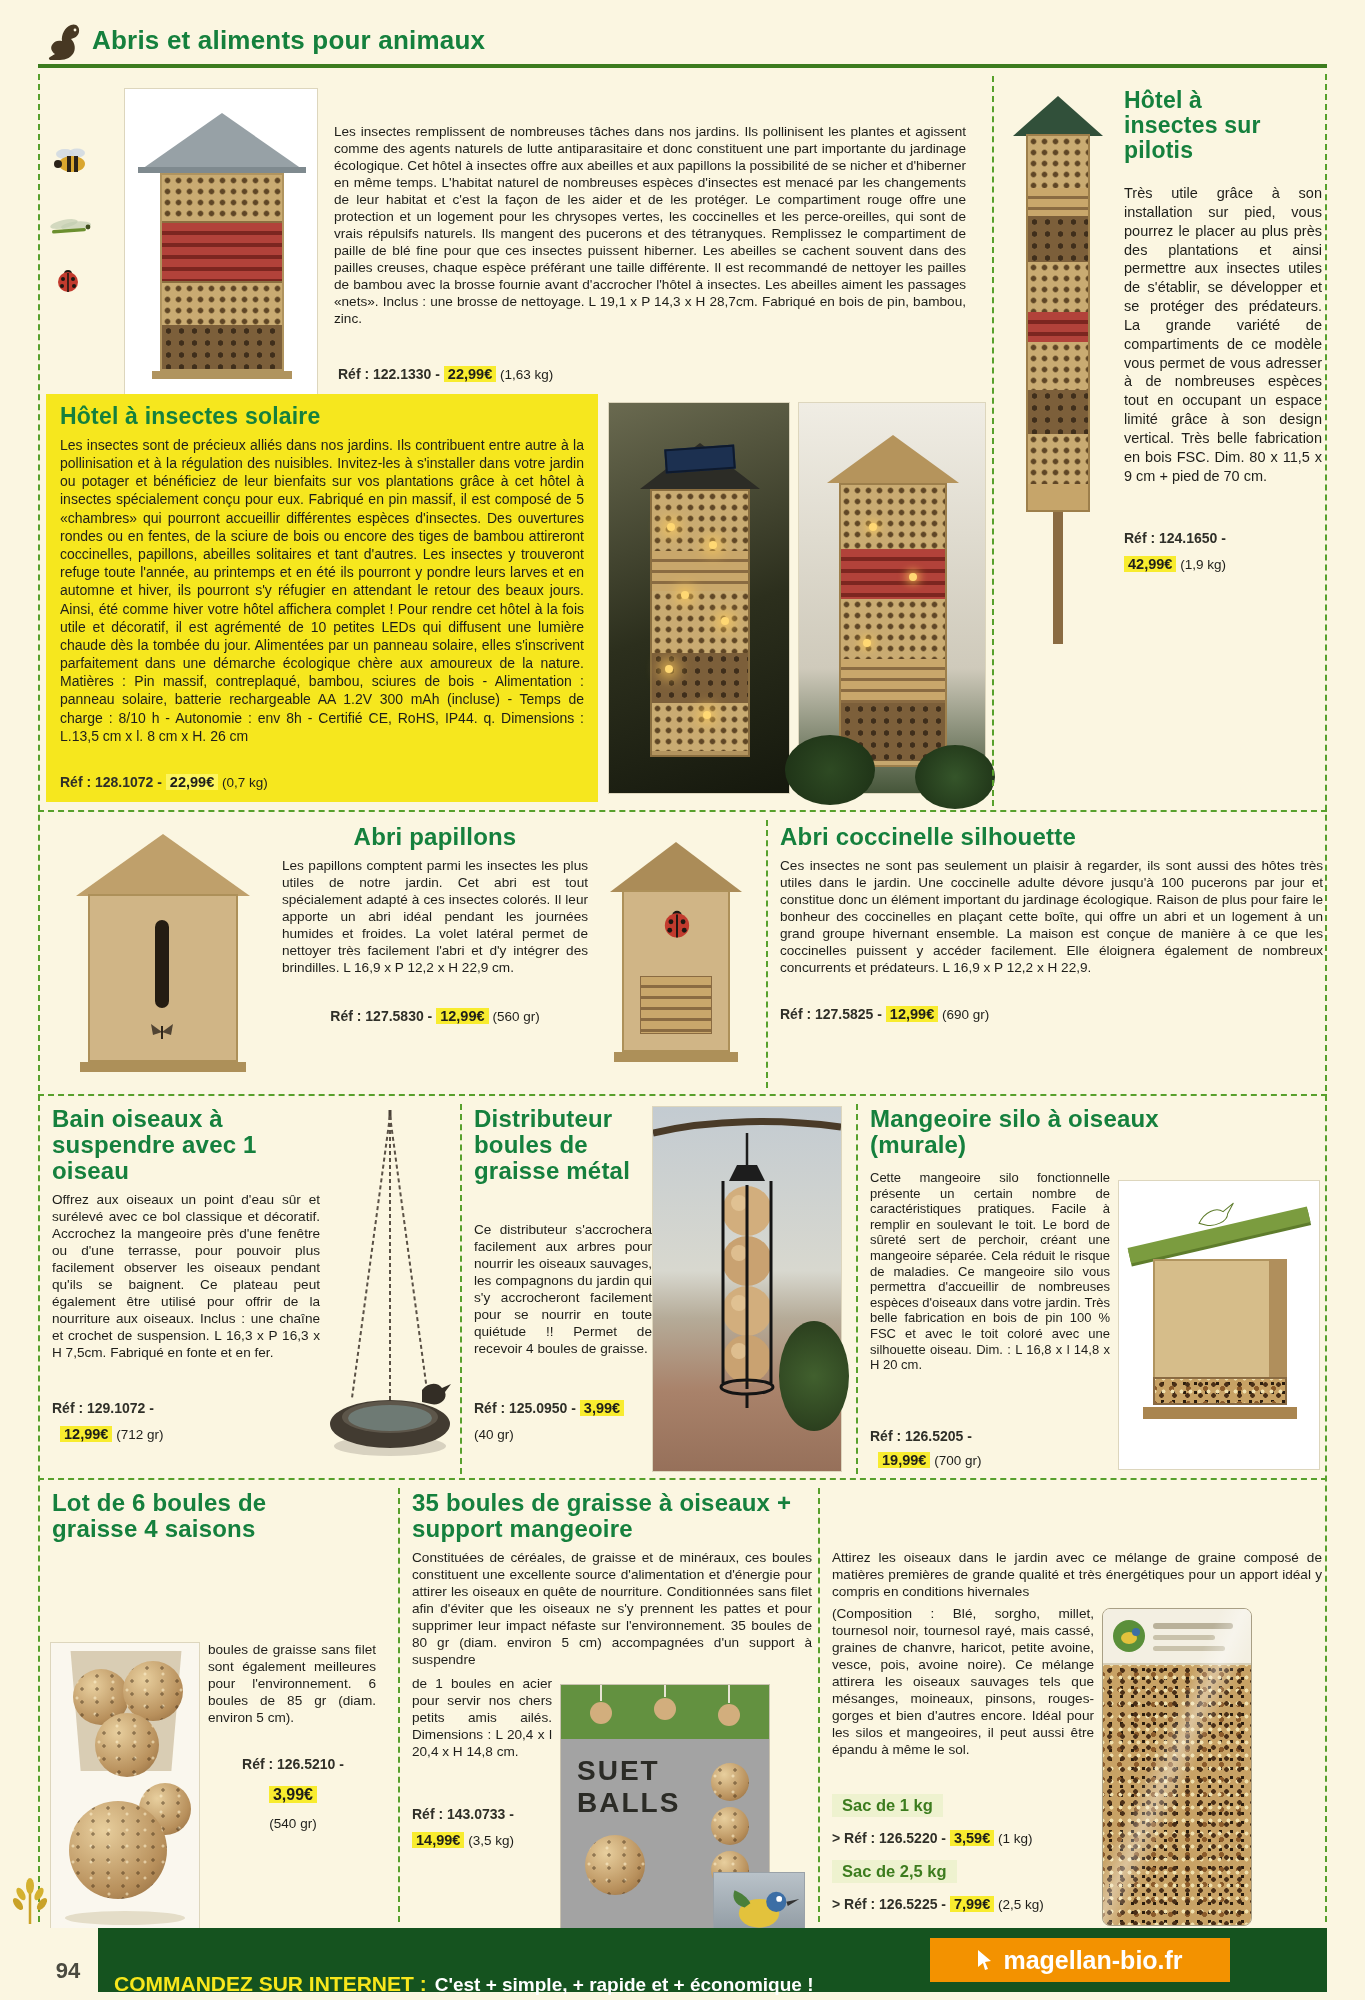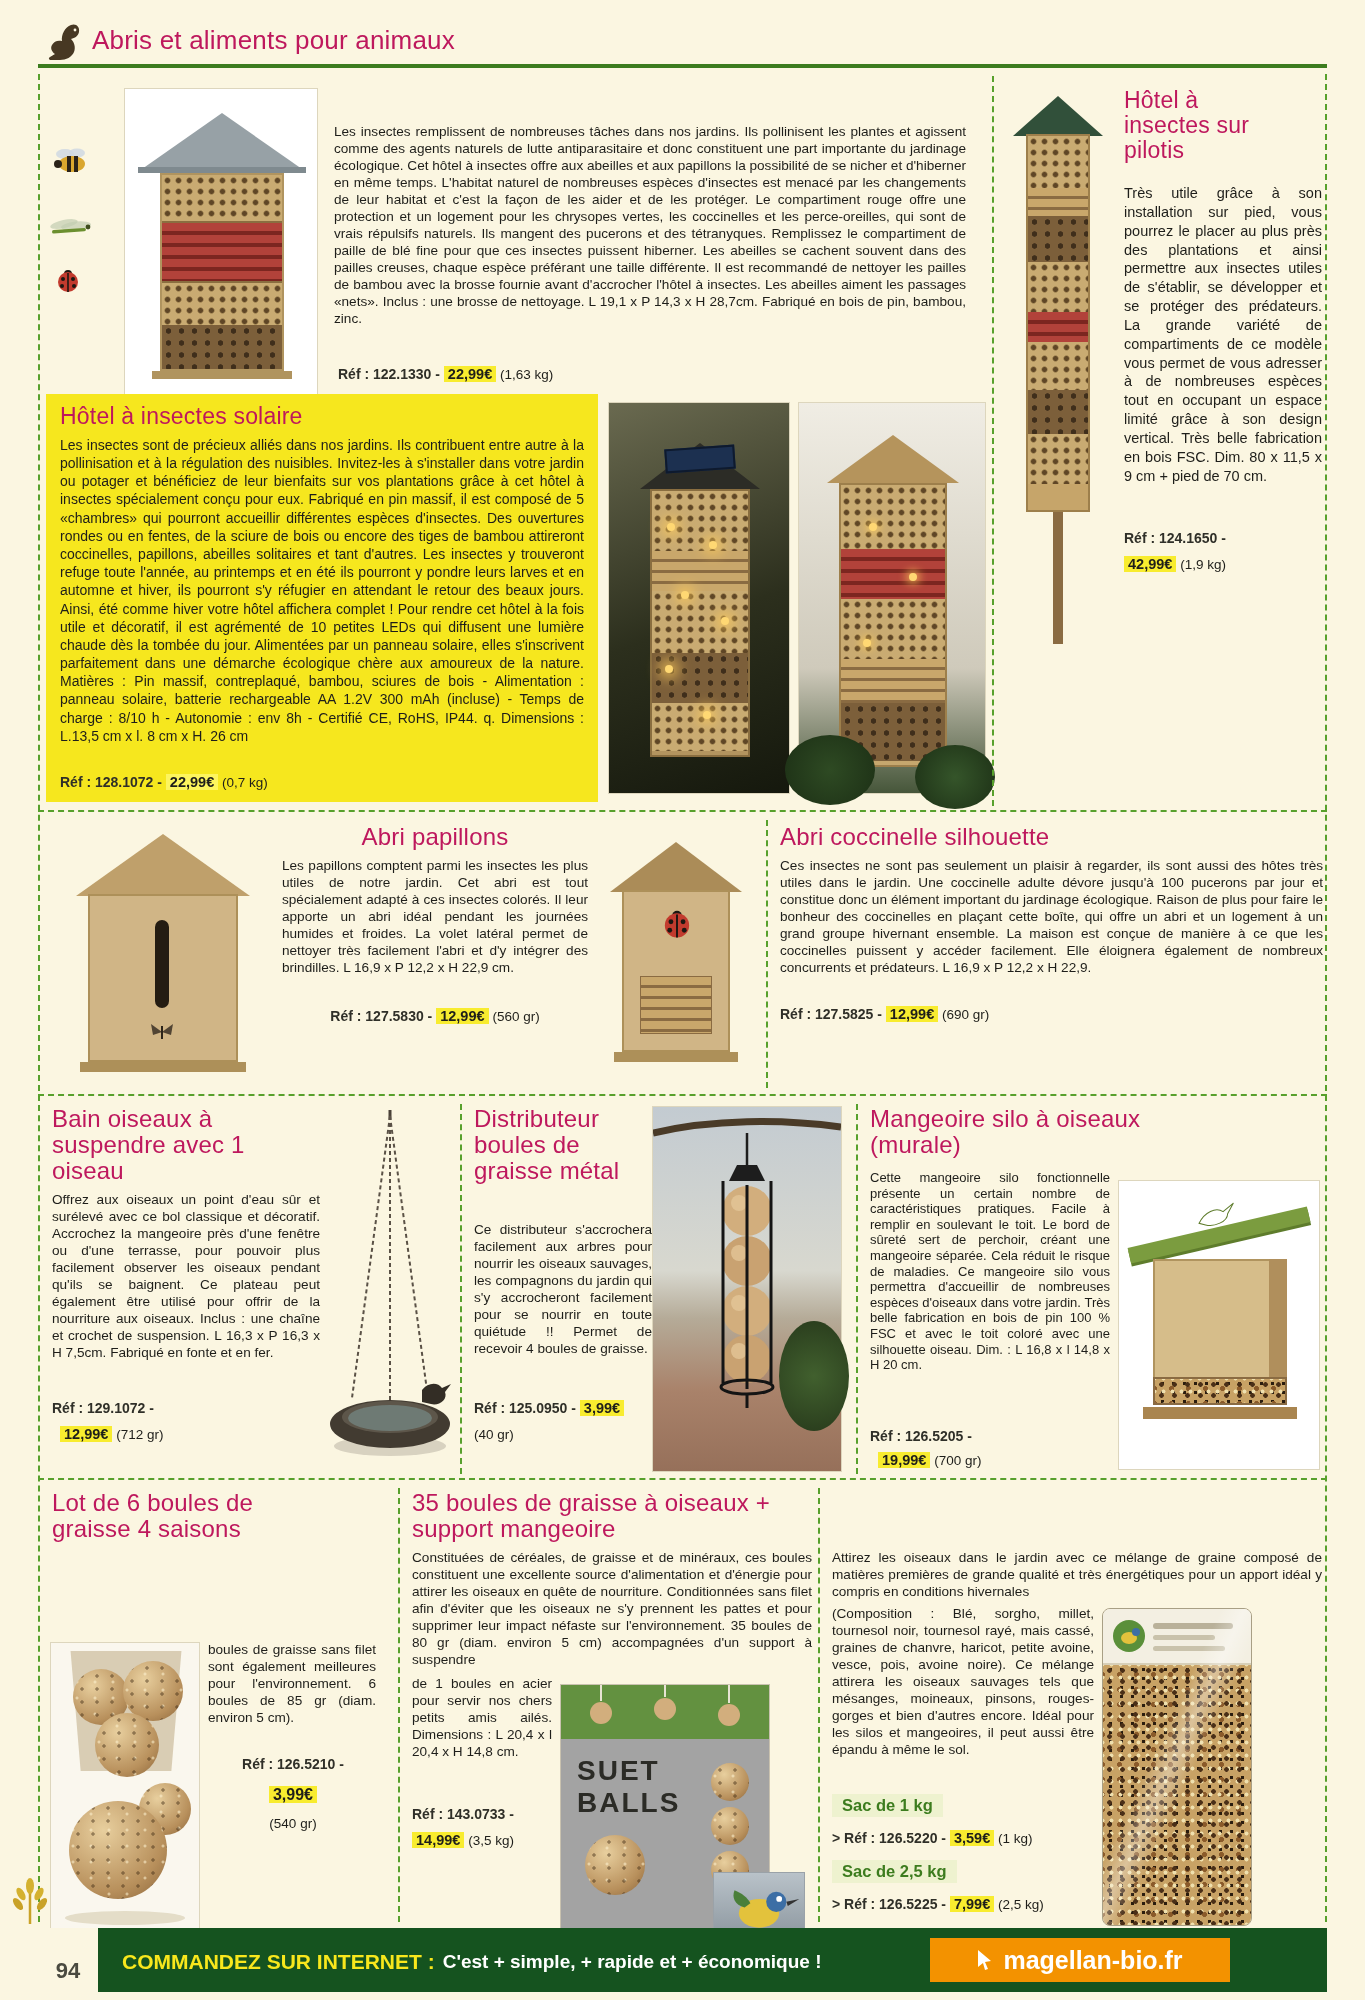--- a/index.html
+++ b/index.html
@@ -1,20 +1,20 @@
 <!DOCTYPE html>
 <html lang="fr"><head>
 <meta charset="utf-8">
 <style>
   *{margin:0;padding:0;box-sizing:border-box}
   html,body{background:#d8d4c4}
   body{font-family:"Liberation Sans", sans-serif}
   #page{position:relative;width:1365px;height:2000px;background:#fbf6e1;overflow:hidden;margin:0 auto}
   .s{position:absolute}
-  .title{color:#be185d;font-weight:normal;font-size:24px;line-height:1.08;letter-spacing:.2px}
+  .title{color:#15803d;font-weight:bold;font-size:24px;line-height:1.08;letter-spacing:.2px}
   .txt{font-size:13.6px;line-height:1.25;color:#1e1e1a;text-align:justify}
   .ref{font-size:14px;font-weight:bold;color:#2f2f28}
   .price{background:#f8ec2f;padding:0 4px;font-weight:bold;font-size:14.5px;color:#1e1e1a}
   .wt{font-weight:normal;font-size:13.5px;color:#1e1e1a}
   .vdash{border-left:2px dashed #58a02c;width:0}
   .hdash{border-top:2px dashed #58a02c;height:0}
   .photo{background:#fff;border:1px solid #ddd6bd}
   .gable{clip-path:polygon(50% 0,100% 100%,0 100%)}
   .bamboo{background-color:#c9ab72;background-image:radial-gradient(circle,#5f4626 2px,#a98c58 3px,transparent 3.6px);background-size:11px 11px}
   .cones{background-color:#7c5f3a;background-image:radial-gradient(circle,#3f2e1b 2.4px,transparent 3px);background-size:13px 12px}
@@ -379,21 +379,21 @@
     <path d="M24 48V16" stroke="#c9a227" stroke-width="2.5" fill="none"></path>
     <ellipse cx="24" cy="10" rx="4" ry="8" fill="#d4b12f"></ellipse>
     <ellipse cx="15" cy="18" rx="3.5" ry="7" fill="#d4b12f" transform="rotate(-30 15 18)"></ellipse>
     <ellipse cx="33" cy="18" rx="3.5" ry="7" fill="#d4b12f" transform="rotate(30 33 18)"></ellipse>
     <ellipse cx="12" cy="28" rx="3.5" ry="7" fill="#c9a227" transform="rotate(-38 12 28)"></ellipse>
     <ellipse cx="36" cy="28" rx="3.5" ry="7" fill="#c9a227" transform="rotate(38 36 28)"></ellipse>
   </svg>
 
   <div class="s footer" style="left:38px;top:1928px;width:1289px;height:64px">
     <div class="s" style="left:0;top:0;width:60px;height:64px;background:#fbf6e1;display:flex;align-items:flex-end;justify-content:center;padding-bottom:8px;font-size:22px;font-weight:bold;color:#4a4a40">94</div>
-    <div class="s" style="left:84px;top:0;height:68px;display:flex;align-items:center;white-space:nowrap">
+    <div class="s" style="left:76px;top:0;height:68px;display:flex;align-items:flex-end;white-space:nowrap">
       <span style="color:#f8e71c;font-weight:bold;font-size:21px">COMMANDEZ SUR INTERNET :</span>
       <span style="color:#ffffff;font-weight:bold;font-size:19px;margin-left:8px"> C'est + simple, + rapide et + économique !</span>
     </div>
     <div class="s" style="left:892px;top:10px;width:300px;height:44px;background:#f39200;display:flex;align-items:center;justify-content:center;gap:10px">
       <svg width="16" height="20" viewBox="0 0 16 20">
         <path d="M1 0 L14 11 L8 12 L11 19 L8 20 L6 13 L1 17 Z" fill="#ffffff"></path>
       </svg>
       <span style="color:#ffffff;font-weight:bold;font-size:25px">magellan-bio.fr</span>
     </div>
   </div>

